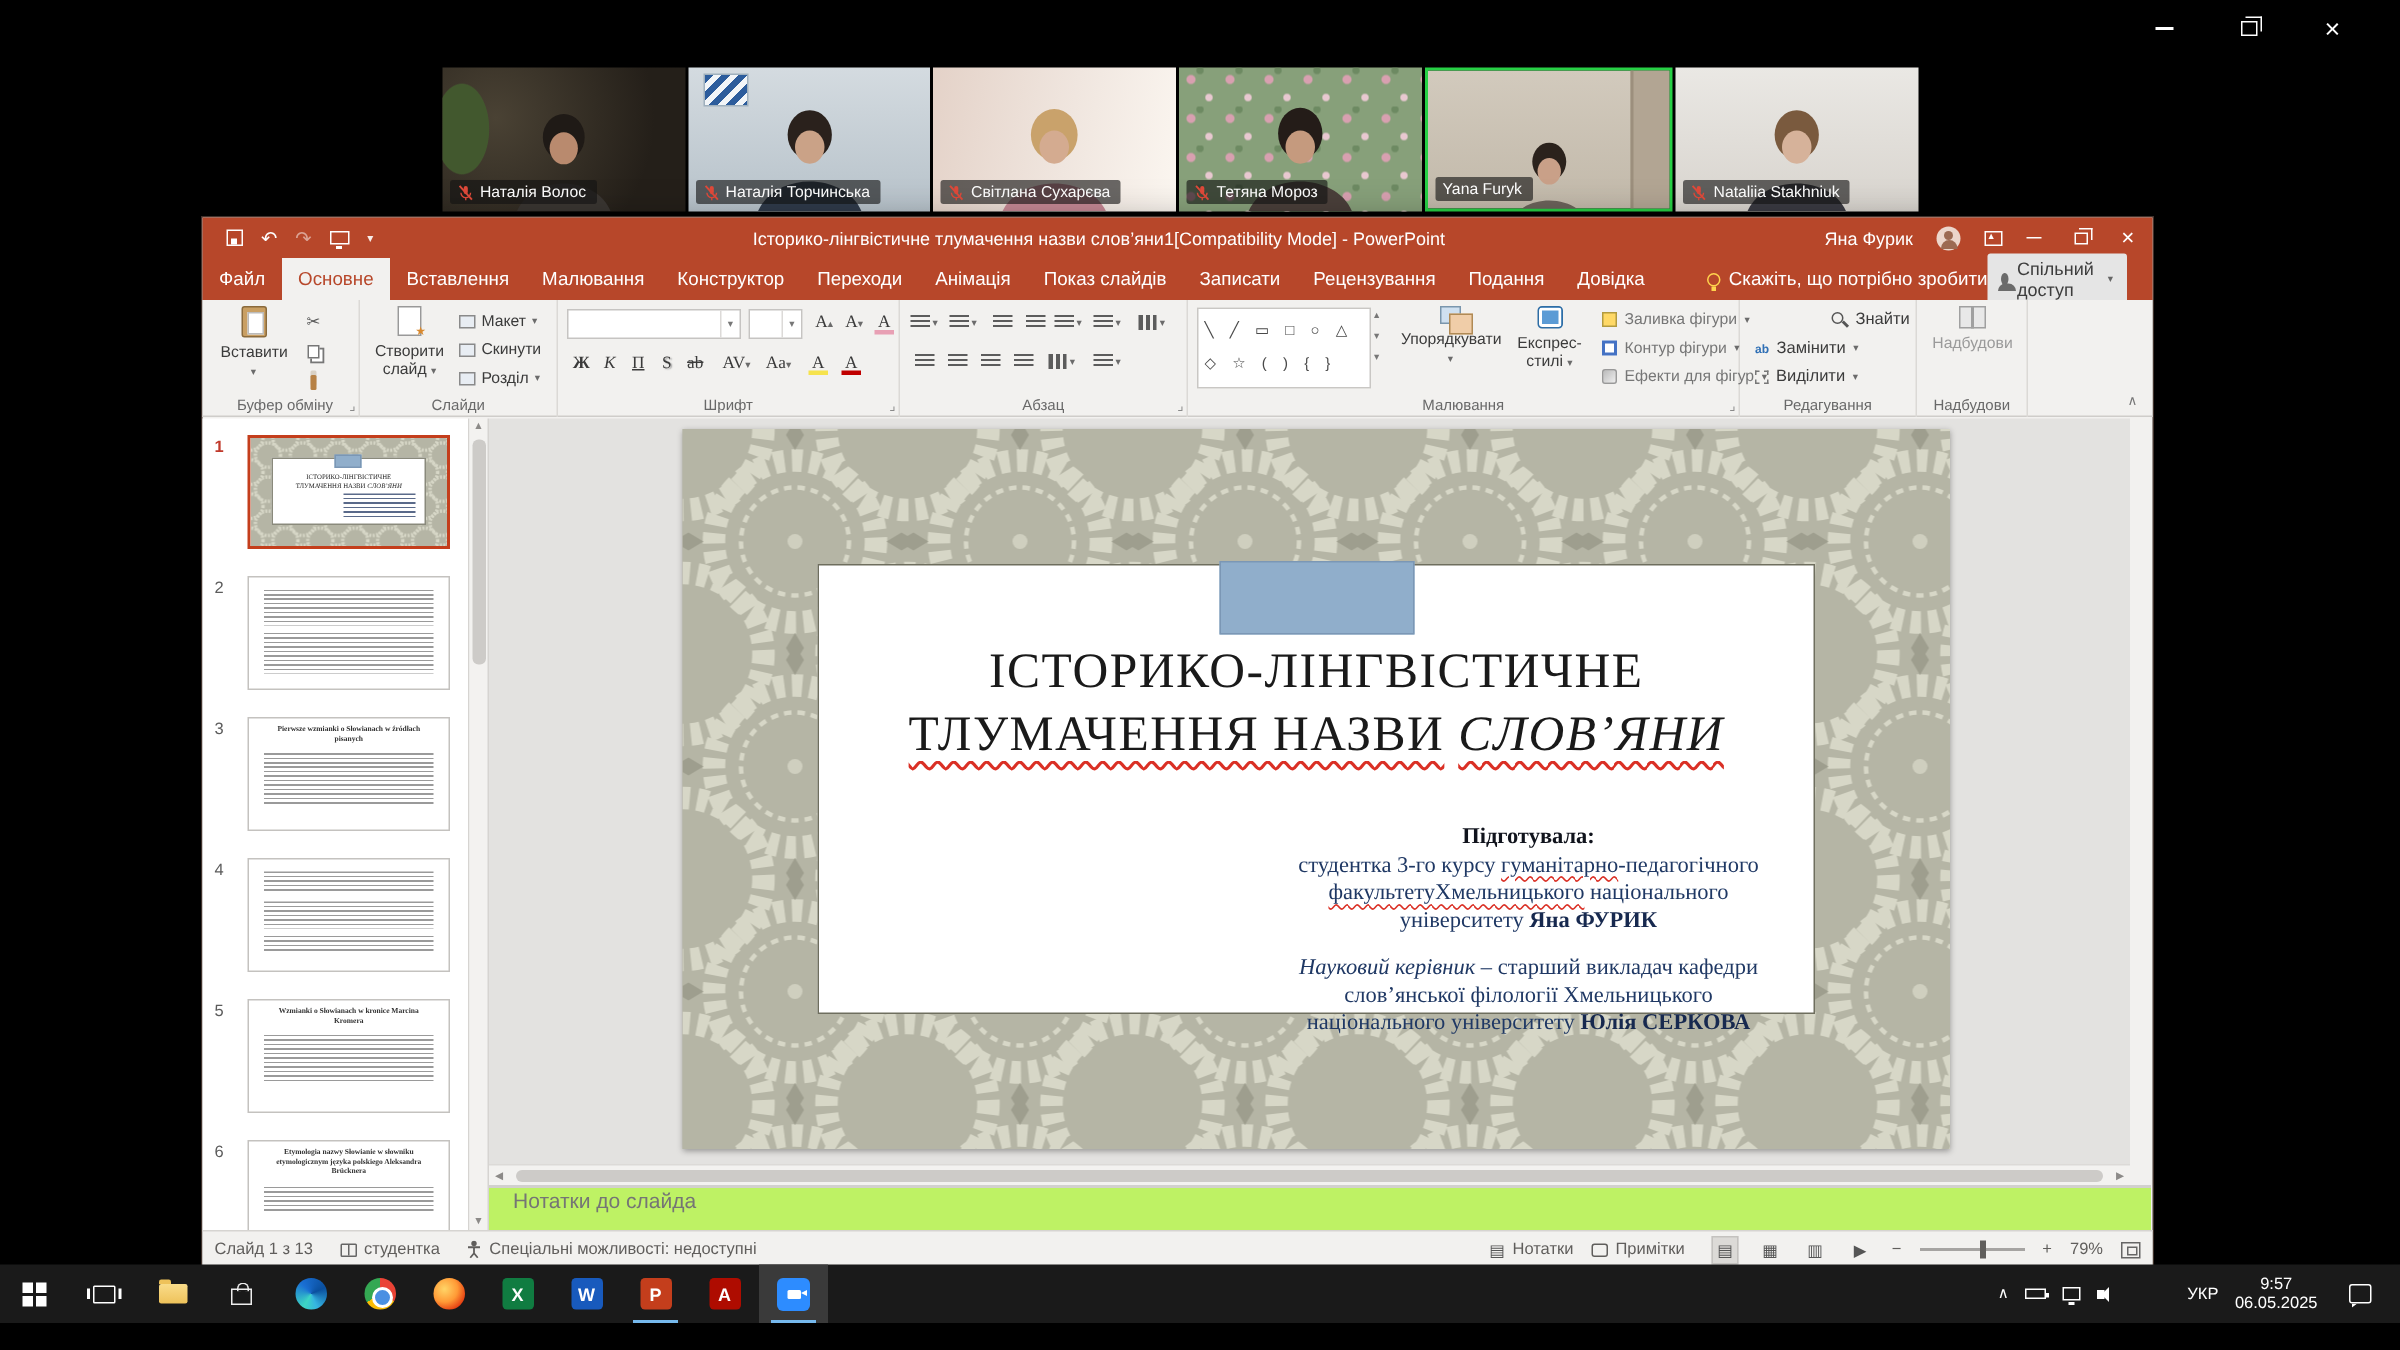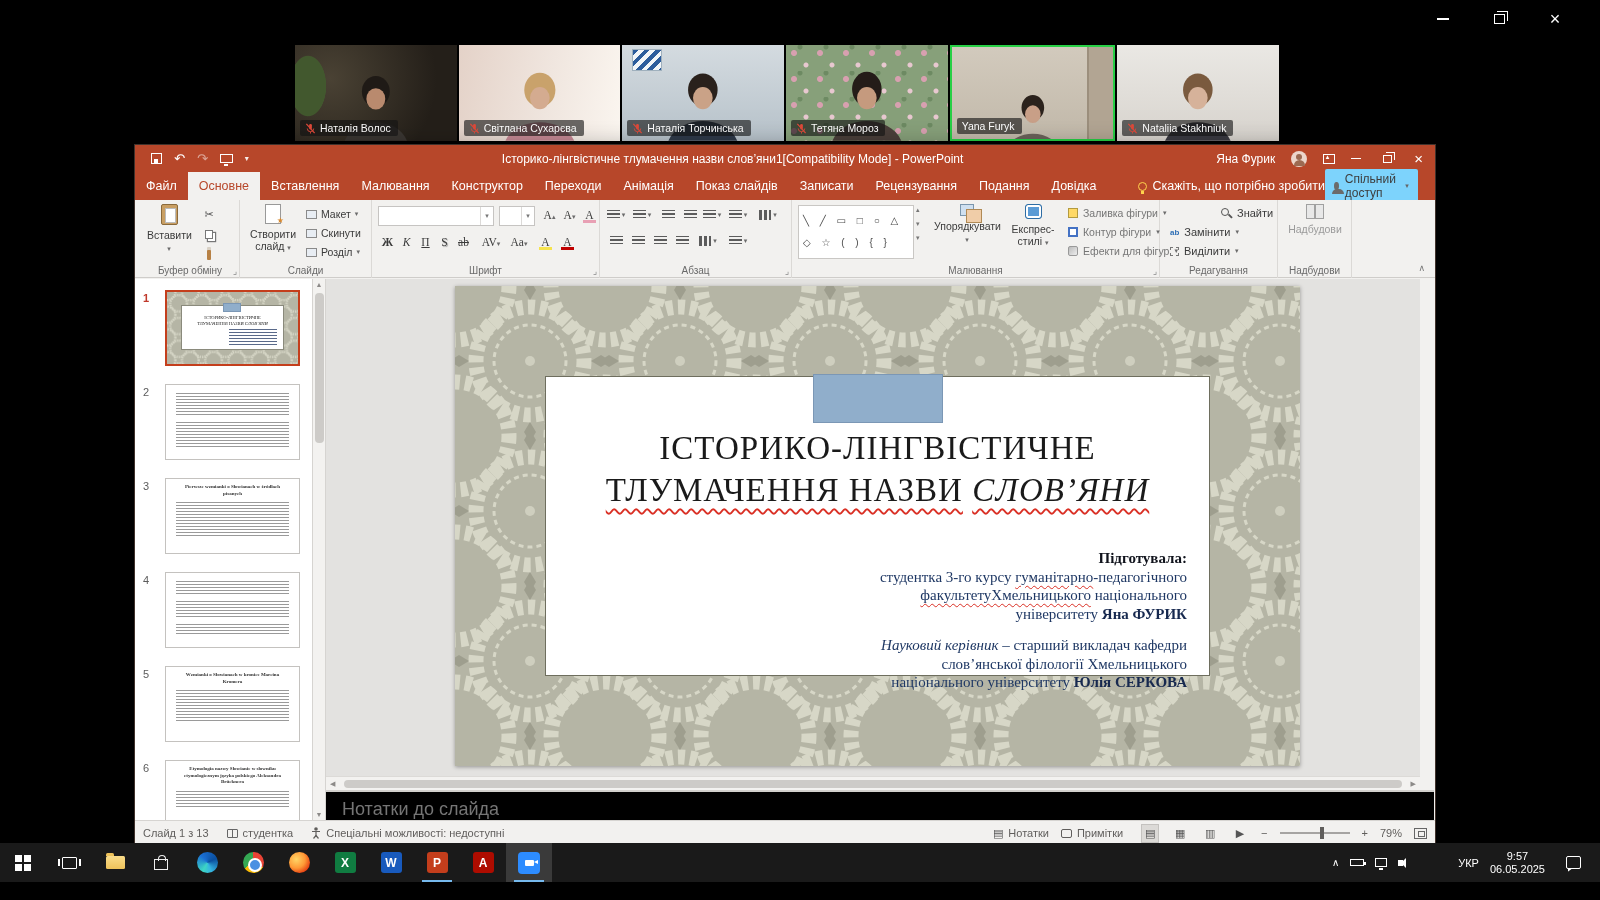--- a/index.html
+++ b/index.html
@@ -58,21 +58,21 @@
   .wc-restore { width:9px; height:8px; border:1.2px solid #fff; position:relative; }
   .wc-restore::before { content:""; position:absolute; left:2px; top:-3.5px; width:8px; height:7px; border:1.2px solid #fff; border-bottom:none; border-left:none; }
   .wc-close { font-size:15px; }
 
   .ppt-menubar { position:absolute; left:0; top:27px; width:100%; height:28px; background:#b7472a; display:flex; align-items:stretch; color:#fff; font-size:12.5px; }
   .mtab { padding:0 11px; display:flex; align-items:center; cursor:default; white-space:nowrap; }
   .mtab.active { background:#f2f1ef; color:#b7472a; }
   .tellme { display:flex; align-items:center; gap:6px; margin-left:30px; white-space:nowrap; }
   .bulb { width:9px; height:9px; border:1.5px solid #ffd34d; border-radius:50%; position:relative; }
   .bulb::after { content:""; position:absolute; left:2px; bottom:-4px; width:3px; height:3px; background:#ffd34d; }
-  .sharebox { margin-left:auto; align-self:center; margin-right:10px; background:#7dd3fc; color:#3d3d3d; border-radius:2px; padding:3px 9px; font-size:12px; display:flex; align-items:center; gap:6px; }
+  .sharebox { margin-left:auto; align-self:center; margin-right:10px; background:#e5e5e5; color:#3d3d3d; border-radius:2px; padding:3px 9px; font-size:12px; display:flex; align-items:center; gap:6px; }
   .share-person { width:8px; height:8px; border-radius:50%; background:#6b6b6b; position:relative; }
   .share-person::after { content:""; position:absolute; left:-2px; top:7px; width:12px; height:5px; border-radius:5px 5px 0 0; background:#6b6b6b; }
   .sharebox .caret { color:#666; }
   .reddot { width:6px; height:6px; border-radius:50%; background:#ef8a6d; align-self:center; margin-right:8px; }
 
   
   .ribbon { position:absolute; left:0; top:55px; width:100%; height:78px; background:#f2f1ef; border-bottom:1px solid #cfcdca; font-size:10.5px; color:#3b3b3b; }
   .rgrp { position:absolute; top:0; height:78px; border-right:1px solid #dbd9d6; }
   .rlabel { position:absolute; bottom:2px; left:0; width:100%; text-align:center; font-size:10px; color:#696969; }
   .launcher { position:absolute; right:2px; bottom:2px; font-size:9px; color:#8a8a8a; }
@@ -141,27 +141,27 @@
   .slide-area { position:absolute; left:191px; top:0; width:1094px; height:511px; background:#e3e2e0; overflow:hidden; }
   .hsb { position:absolute; left:0; bottom:0; width:1094px; height:14px; background:#f3f2f0; border-top:1px solid #dcdad7; }
   .hsb .arr { position:absolute; top:3px; font-size:7px; color:#8c8a88; }
   .hsb-thumb { position:absolute; left:18px; right:18px; top:2.5px; height:8px; background:#cdcbc8; border-radius:4px; }
 
   .slide { position:absolute; left:129px; top:7px; width:845px; height:480px; box-shadow:0 1px 4px rgba(0,0,0,.35); background:#b5b5a5; }
   .slide-card { position:absolute; left:90px; top:90px; width:665px; height:300px; background:#fff; border:1px solid #6e6e5e; }
   .slide-title { margin-top:50px; text-align:center; font-family:"Liberation Serif","DejaVu Serif",serif; font-size:33px; line-height:42px; color:#1a1a1a; letter-spacing:1px; }
   .sqt { text-decoration-line:underline; text-decoration-style:wavy; text-decoration-color:#da3025; text-decoration-thickness:1.8px; text-underline-offset:7px; }
   .sq { text-decoration-line:underline; text-decoration-style:wavy; text-decoration-color:#da3025; text-decoration-thickness:1.3px; text-underline-offset:3px; }
-  .slide-byline { position:absolute; left:305px; top:172px; width:336px; font-family:"Liberation Serif","DejaVu Serif",serif; font-size:15px; line-height:18.5px; color:#1f3864; text-align:right; }
+  .slide-byline { position:absolute; left:305px; top:172px; width:336px; font-family:"Liberation Serif","DejaVu Serif",serif; font-size:15px; line-height:18.5px; color:#1f3864; text-align:center; }
   .bl-head { font-weight:bold; color:#10131c; }
   .bl-body b { color:#17294f; }
   .bl-body.adv { margin-top:13px; }
   .sel-rect { position:absolute; left:358px; top:88px; width:130px; height:49px; background:#90aecb; border:1px solid #7b97b5; }
 
-  .notesbar { position:absolute; left:191px; top:511px; width:1108px; height:30px; background:#000000; border-top:2px solid #d2d0cd; color:#757575; font-size:18px; display:flex; align-items:flex-end; padding-left:16px; }
+  .notesbar { position:absolute; left:191px; top:511px; width:1108px; height:30px; background:#bef264; border-top:2px solid #d2d0cd; color:#757575; font-size:14px; display:flex; align-items:flex-start; padding-left:16px; }
 
   .statusbar { position:absolute; left:0; bottom:0; width:100%; height:25px; background:#f2f1ef; border-top:1px solid #d6d4d1; display:flex; align-items:center; font-size:11px; color:#605e5c; padding:0 8px; }
   .st-item { display:flex; align-items:center; gap:5px; margin-right:18px; white-space:nowrap; }
   .book { width:11px; height:9px; border:1px solid #666; border-radius:1px; position:relative; }
   .book::after { content:""; position:absolute; left:4.5px; top:0; width:1px; height:100%; background:#666; }
   .st-right { margin-left:auto; display:flex; align-items:center; gap:12px; }
   .viewbtn { width:18px; height:19px; display:flex; align-items:center; justify-content:center; font-size:11px; color:#555; }
   .viewbtn.pressed { background:#dcdad7; border:1px solid #c4c2bf; }
   .ztrack { width:70px; height:2px; background:#a6a4a2; position:relative; }
   .zknob { position:absolute; left:58%; top:-5px; width:4px; height:12px; background:#605e5c; }
@@ -228,51 +228,51 @@
     <div class="nametag">
       <svg width="11" height="11" viewBox="0 0 12 12">
           <rect x="4.5" y="1" width="3" height="6" rx="1.5" fill="#e04a3a"></rect>
           <path d="M2.5 6 a3.5 3.5 0 0 0 7 0" stroke="#e04a3a" fill="none"></path>
           <line x1="6" y1="9.5" x2="6" y2="11.5" stroke="#e04a3a"></line>
           <line x1="1.5" y1="1" x2="10.5" y2="11" stroke="#e04a3a" stroke-width="1.4"></line>
         </svg>
       <span>Наталія Волос</span>
     </div>
   </div>
-  <div class="vtile t3">
-    <svg class="person" viewBox="0 0 164 96" preserveAspectRatio="xMidYMax meet">
-      <ellipse cx="82" cy="34" rx="19" ry="21" fill="#c9a26b"></ellipse>
-        <ellipse cx="82" cy="44" rx="12" ry="13.5" fill="#d4ab90"></ellipse>
-        <path d="M40 96 C54 66 110 66 124 96 Z" fill="#c58894"></path>
-    </svg>
-    <div class="nametag">
-      <svg width="11" height="11" viewBox="0 0 12 12">
-          <rect x="4.5" y="1" width="3" height="6" rx="1.5" fill="#e04a3a"></rect>
-          <path d="M2.5 6 a3.5 3.5 0 0 0 7 0" stroke="#e04a3a" fill="none"></path>
-          <line x1="6" y1="9.5" x2="6" y2="11.5" stroke="#e04a3a"></line>
-          <line x1="1.5" y1="1" x2="10.5" y2="11" stroke="#e04a3a" stroke-width="1.4"></line>
-        </svg>
-      <span>Світлана Сухарєва</span>
-    </div>
-  </div>
   <div class="vtile t2">
     <div class="pennant"></div>
     <svg class="person" viewBox="0 0 164 96" preserveAspectRatio="xMidYMax meet">
       <ellipse cx="82" cy="34" rx="18" ry="20" fill="#2a211c"></ellipse>
         <ellipse cx="82" cy="44" rx="12" ry="13.5" fill="#caa287"></ellipse>
         <path d="M40 96 C54 64 110 64 124 96 Z" fill="#2f3a4a"></path>
     </svg>
     <div class="nametag">
       <svg width="11" height="11" viewBox="0 0 12 12">
           <rect x="4.5" y="1" width="3" height="6" rx="1.5" fill="#e04a3a"></rect>
           <path d="M2.5 6 a3.5 3.5 0 0 0 7 0" stroke="#e04a3a" fill="none"></path>
           <line x1="6" y1="9.5" x2="6" y2="11.5" stroke="#e04a3a"></line>
           <line x1="1.5" y1="1" x2="10.5" y2="11" stroke="#e04a3a" stroke-width="1.4"></line>
         </svg>
       <span>Наталія Торчинська</span>
+    </div>
+  </div>
+  <div class="vtile t3">
+    <svg class="person" viewBox="0 0 164 96" preserveAspectRatio="xMidYMax meet">
+      <ellipse cx="82" cy="34" rx="19" ry="21" fill="#c9a26b"></ellipse>
+        <ellipse cx="82" cy="44" rx="12" ry="13.5" fill="#d4ab90"></ellipse>
+        <path d="M40 96 C54 66 110 66 124 96 Z" fill="#c58894"></path>
+    </svg>
+    <div class="nametag">
+      <svg width="11" height="11" viewBox="0 0 12 12">
+          <rect x="4.5" y="1" width="3" height="6" rx="1.5" fill="#e04a3a"></rect>
+          <path d="M2.5 6 a3.5 3.5 0 0 0 7 0" stroke="#e04a3a" fill="none"></path>
+          <line x1="6" y1="9.5" x2="6" y2="11.5" stroke="#e04a3a"></line>
+          <line x1="1.5" y1="1" x2="10.5" y2="11" stroke="#e04a3a" stroke-width="1.4"></line>
+        </svg>
+      <span>Світлана Сухарєва</span>
     </div>
   </div>
   <div class="vtile t4">
     <svg class="person" viewBox="0 0 164 96" preserveAspectRatio="xMidYMax meet">
       <ellipse cx="82" cy="33" rx="18" ry="21" fill="#241c18"></ellipse>
         <ellipse cx="82" cy="44" rx="12" ry="13.5" fill="#c59a7e"></ellipse>
         <path d="M40 96 C54 64 110 64 124 96 Z" fill="#4a3f3a"></path>
     </svg>
     <div class="nametag">
       <svg width="11" height="11" viewBox="0 0 12 12">

